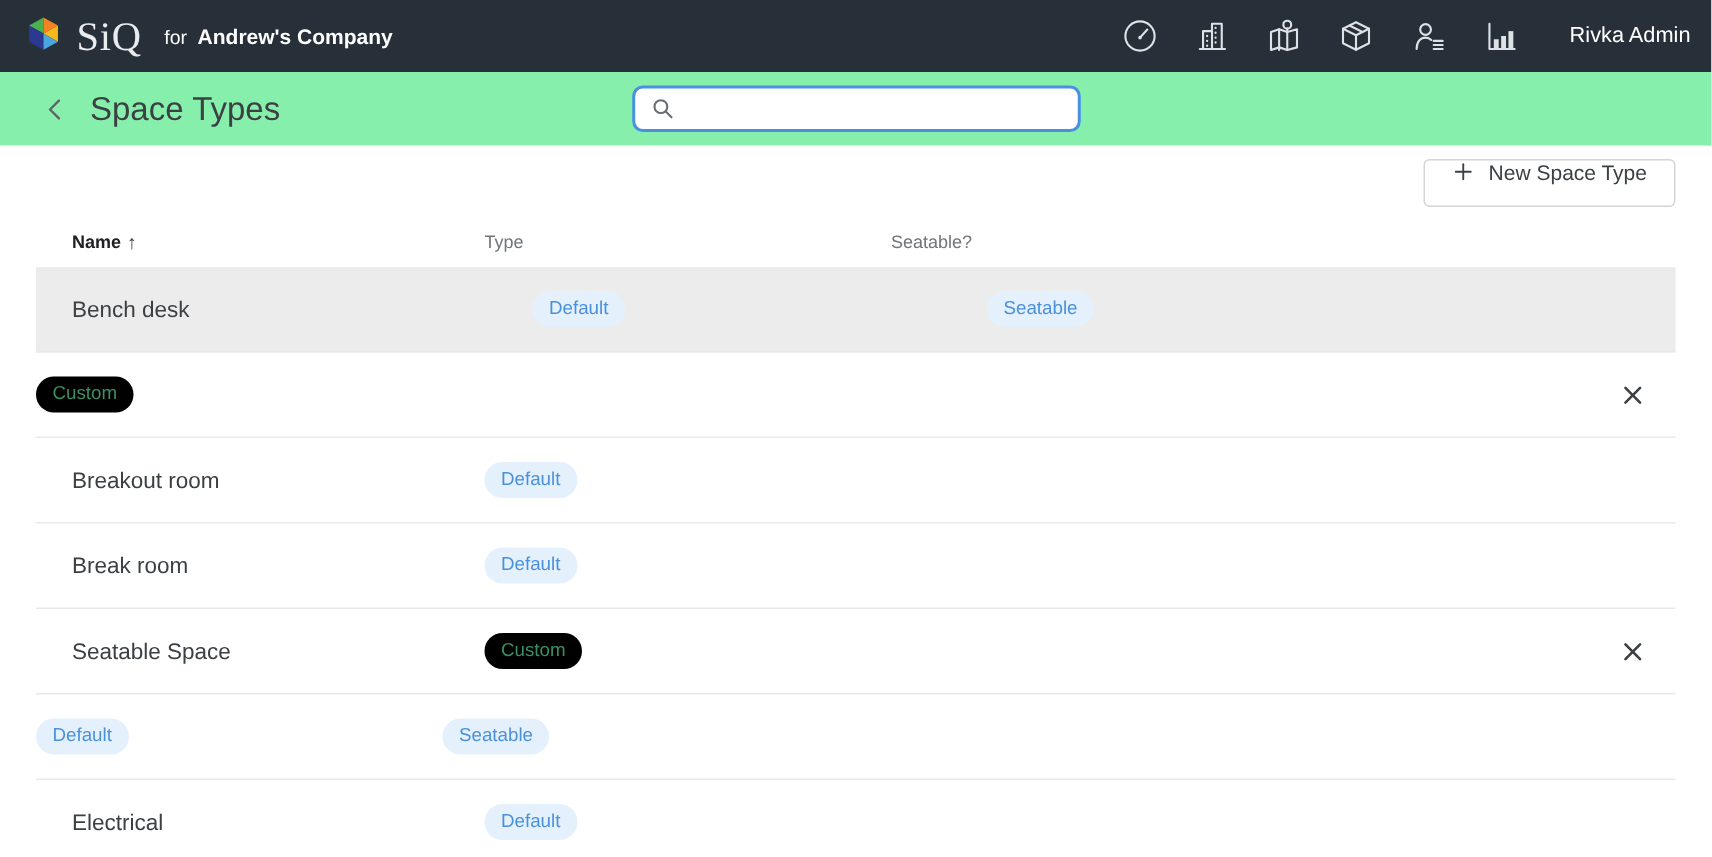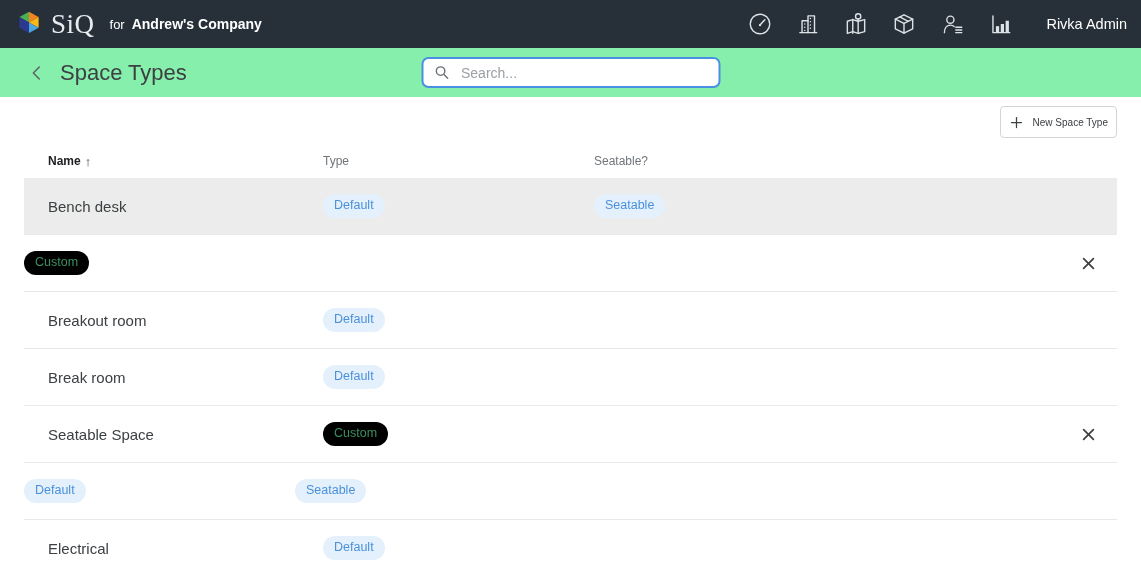--- a/index.html
+++ b/index.html
@@ -43,42 +43,42 @@
   .search-input {
     border: none; outline: none; flex: 1; font-size: 14px; margin-left: 9px;
     font-family: "Liberation Sans", sans-serif; color: #3c4043; background: transparent;
   }
   .search-input::placeholder { color: #9aa0a6; }
 
   
   .content { padding-top: 9px; }
   .button-row { display: flex; justify-content: flex-end; padding-right: 24px; height: 32px; margin-bottom: 6px; }
   .new-btn {
-    display: flex; align-items: center; gap: 9px;
+    display: flex; align-items: flex-start; gap: 9px;
     background: #ffffff; border: 1px solid #d4d4d4; border-radius: 4px;
-    padding: 0 8px; height: 32px; font-size: 10px; color: #3c4043;
+    padding: 0 18px; height: 32px; font-size: 14px; color: #3c4043;
     font-family: "Liberation Sans", sans-serif; cursor: pointer;
   }
 
   .table { margin: 0 24px; }
   .thead { display: flex; align-items: center; height: 34px; }
   .cell-name { width: 299px; padding-left: 24px; }
   .cell-type { width: 271px; }
   .cell-seatable { flex: 1; }
   .cell-actions { width: 58px; display: flex; justify-content: center; align-items: center; }
   .th { font-size: 12px; color: #70757a; cursor: pointer; }
   .th-name-wrap { display: flex; align-items: center; gap: 4px; }
   .th-name { font-weight: 700; color: #202124; }
   .sort-arrow { font-size: 13px; color: #3c4043; }
 
   .table-row {
     display: flex; align-items: center; height: 57px;
     border-bottom: 1px solid #e9e9e9; cursor: pointer;
   }
-  .table-row.highlighted { background: #ececec; }
+  .table-row.highlighted { background: #ececec; gap: 32px; }
   .row-name { font-size: 15px; color: #3c4043; }
 
   .badge {
     display: inline-block; padding: 4px 11px; border-radius: 12px;
     font-size: 12.5px; line-height: 1.25;
   }
   .badge-blue  { background: #e4f1fd; color: #4a90d9; }
   .badge-green { background: #000000; color: #3b8f63; }
 
   .delete-btn { background: none; border: none; padding: 5px; cursor: pointer; display: flex; }
@@ -172,21 +172,20 @@
       <polyline points="14.5,5.5 8,12 14.5,18.5" fill="none" stroke="#5f6368" stroke-width="1.7" stroke-linecap="round" stroke-linejoin="round"></polyline>
     </svg>
   </button>
   <h1 class="page-title">Space Types</h1>
 
   <div class="search-wrap">
     <svg width="17" height="17" viewBox="0 0 24 24">
       <circle cx="10" cy="10" r="6" fill="none" stroke="#6b7075" stroke-width="2"></circle>
       <line x1="14.8" y1="14.8" x2="20" y2="20" stroke="#6b7075" stroke-width="2" stroke-linecap="round"></line>
     </svg>
-    <input class="search-input" type="text" placeholder="Search..." style="">
   </div>
 </div>
 
 <main class="content">
 
   <div class="button-row">
     <button class="new-btn">
       <svg width="15" height="15" viewBox="0 0 24 24">
         <line x1="12" y1="4" x2="12" y2="20" stroke="#3c4043" stroke-width="2" stroke-linecap="round"></line>
         <line x1="4" y1="12" x2="20" y2="12" stroke="#3c4043" stroke-width="2" stroke-linecap="round"></line>

